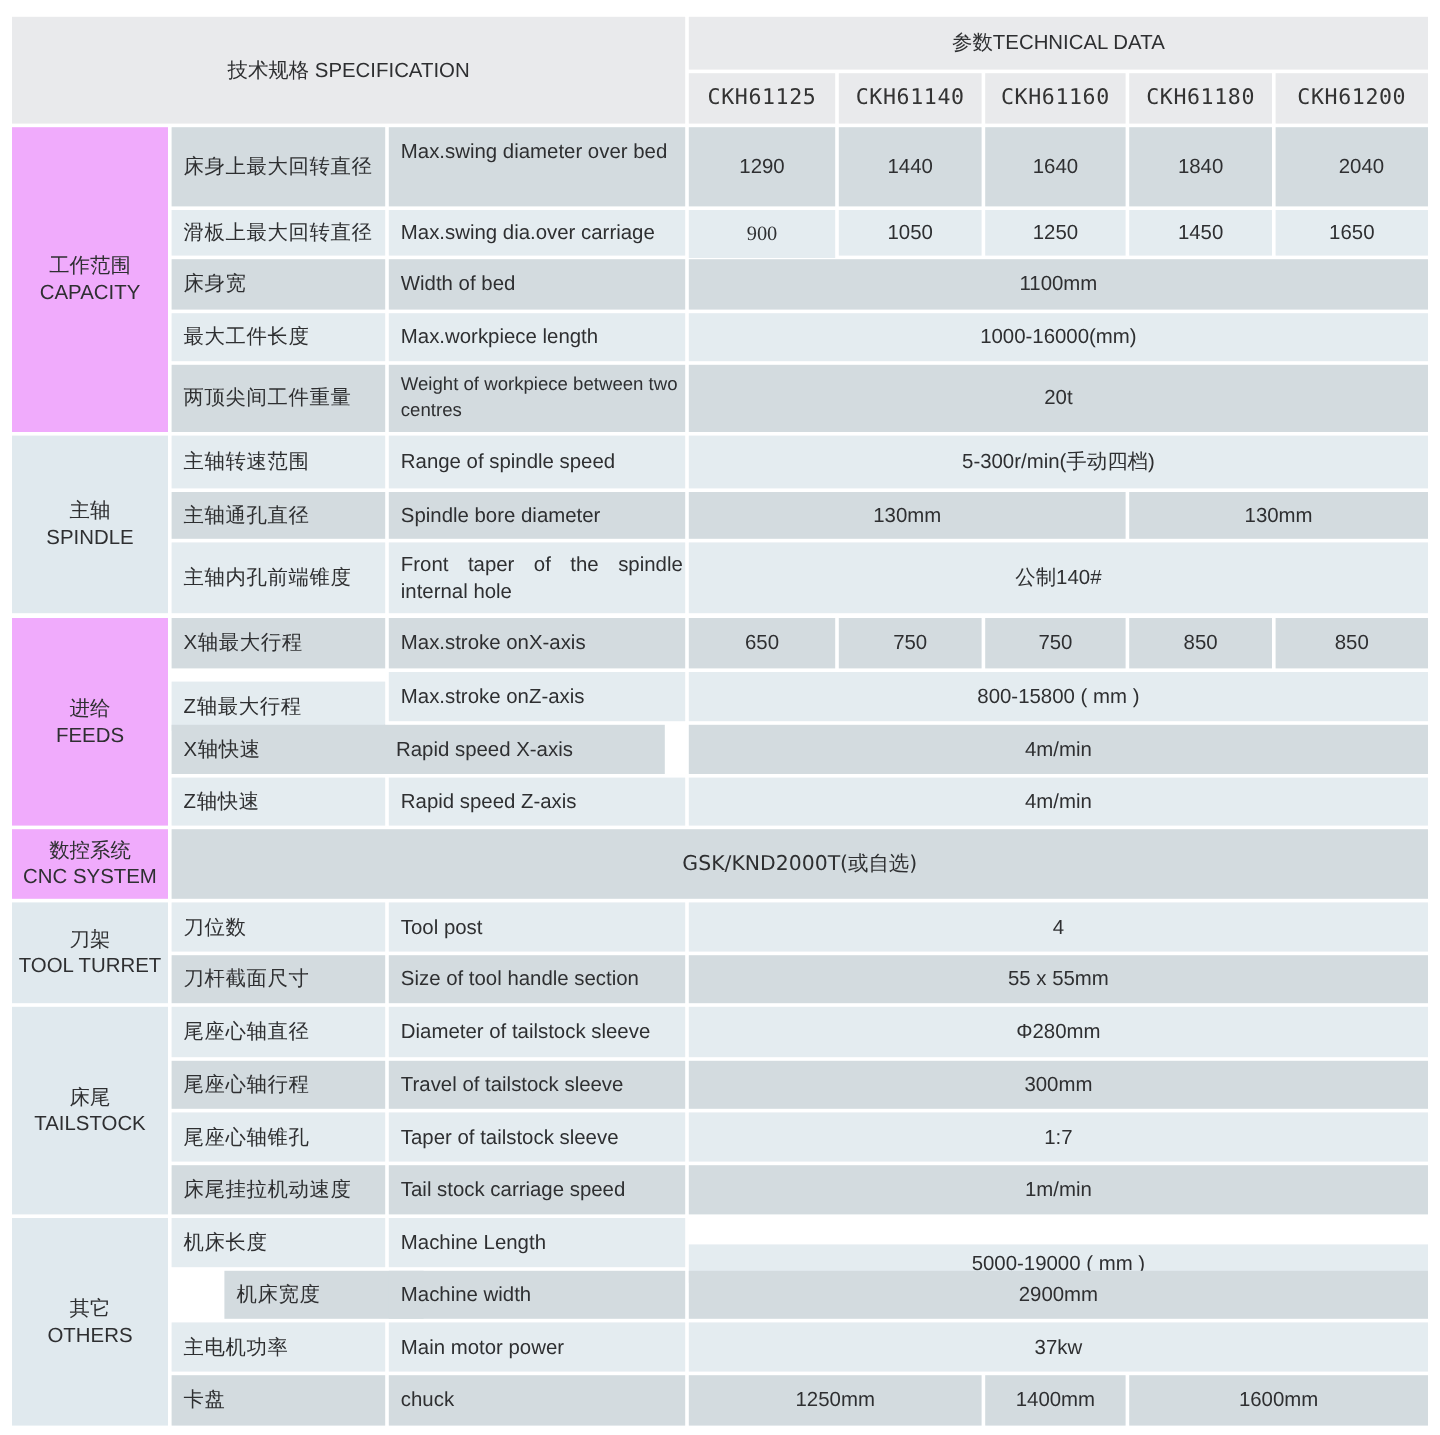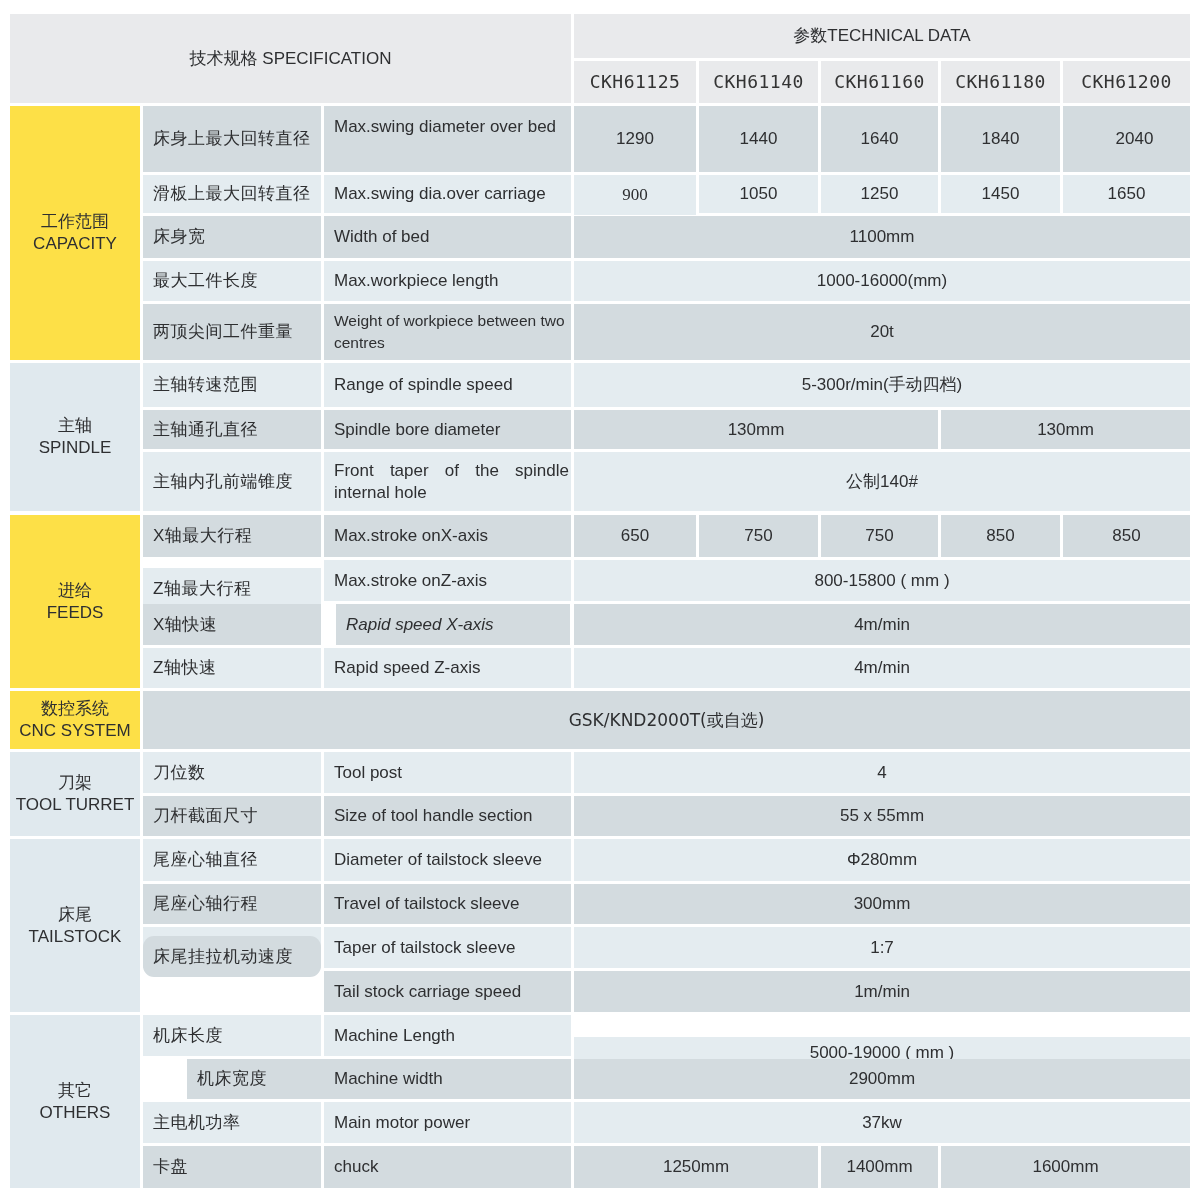--- a/index.html
+++ b/index.html
@@ -1,21 +1,21 @@
 <!DOCTYPE html>
 <html><head>
 <meta charset="utf-8">
 <style>
   html,body{margin:0;padding:0;background:#ffffff;}
   body{width:1200px;height:1196px;position:relative;overflow:hidden;font-family:"Liberation Sans","DejaVu Sans",sans-serif;color:#2e2f31;}
   .cell{position:absolute;box-sizing:border-box;display:flex;align-items:center;justify-content:center;text-align:center;font-size:17px;line-height:22px;}
   .hdr{background:#e9eaec;}
   .dark{background:#d3dbdf;}
   .light{background:#e4ecf0;}
-  .grp{background:#fde047;flex-direction:column;font-size:17px;line-height:22px;}
+  .grp{background:#f0abfc;flex-direction:column;font-size:17px;line-height:22px;}
   .grp.l{background:#e0e9ee;}
   .cn{justify-content:flex-start;padding-left:10px;font-size:17px;letter-spacing:0.5px;}
   .en{justify-content:flex-start;text-align:left;padding-left:10px;padding-right:2px;font-size:17px;}
   .en.just{text-align:justify;text-align-last:left;display:block;padding-top:10px;}
   .model{font-family:"DejaVu Sans Mono","Liberation Mono",monospace;font-size:18px;letter-spacing:0.5px;color:#333;}
   .cnc{font-family:"DejaVu Sans","Liberation Sans",sans-serif;font-size:17px;}
   .small{font-size:15.5px;line-height:22px;}
 </style>
 </head>
 <body>
@@ -92,21 +92,21 @@
 <div class="cell dark" style="left:699px;top:515px;width:119px;height:42px;">750</div>
 <div class="cell dark" style="left:821px;top:515px;width:117px;height:42px;">750</div>
 <div class="cell dark" style="left:941px;top:515px;width:119px;height:42px;">850</div>
 <div class="cell dark" style="left:1063px;top:515px;width:127px;height:42px;">850</div>
 
 <div class="cell cn light" style="left:143px;top:568px;width:178px;height:41px;">Z轴最大行程</div>
 <div class="cell en light" style="left:324px;top:560px;width:247px;height:41px;">Max.stroke onZ-axis</div>
 <div class="cell light" style="left:574px;top:560px;width:616px;height:41px;">800-15800 ( mm )</div>
 
 <div class="cell cn dark" style="left:143px;top:604px;width:178px;height:41px;">X轴快速</div>
-<div class="cell en dark" style="left:336px;top:604px;width:234px;height:41px;font-style:italic;">Rapid speed X-axis</div>
+<div class="cell en dark" style="left:320px;top:604px;width:234px;height:41px;">Rapid speed X-axis</div>
 <div class="cell dark" style="left:574px;top:604px;width:616px;height:41px;">4m/min</div>
 
 <div class="cell cn light" style="left:143px;top:648px;width:178px;height:40px;">Z轴快速</div>
 <div class="cell en light" style="left:324px;top:648px;width:247px;height:40px;">Rapid speed Z-axis</div>
 <div class="cell light" style="left:574px;top:648px;width:616px;height:40px;">4m/min</div>
 
 <div class="cell grp" style="left:10px;top:691px;width:130px;height:58px;">
   <span>数控系统</span>
   <span>CNC SYSTEM</span>
 </div>
@@ -133,21 +133,21 @@
 <div class="cell light" style="left:574px;top:839px;width:616px;height:42px;">Φ280mm</div>
 
 <div class="cell cn dark" style="left:143px;top:884px;width:178px;height:40px;">尾座心轴行程</div>
 <div class="cell en dark" style="left:324px;top:884px;width:247px;height:40px;">Travel of tailstock sleeve</div>
 <div class="cell dark" style="left:574px;top:884px;width:616px;height:40px;">300mm</div>
 
 <div class="cell cn light" style="left:143px;top:927px;width:178px;height:41px;">尾座心轴锥孔</div>
 <div class="cell en light" style="left:324px;top:927px;width:247px;height:41px;">Taper of tailstock sleeve</div>
 <div class="cell light" style="left:574px;top:927px;width:616px;height:41px;">1:7</div>
 
-<div class="cell cn dark" style="left:143px;top:936px;width:178px;height:41px;border-radius:11px;">床尾挂拉机动速度</div>
+<div class="cell cn dark" style="left:143px;top:971px;width:178px;height:41px;">床尾挂拉机动速度</div>
 <div class="cell en dark" style="left:324px;top:971px;width:247px;height:41px;">Tail stock carriage speed</div>
 <div class="cell dark" style="left:574px;top:971px;width:616px;height:41px;">1m/min</div>
 
 <div class="cell grp l" style="left:10px;top:1015px;width:130px;height:173px;">
   <span>其它</span>
   <span>OTHERS</span>
 </div>
 <div class="cell cn light" style="left:143px;top:1015px;width:178px;height:41px;">机床长度</div>
 <div class="cell en light" style="left:324px;top:1015px;width:247px;height:41px;">Machine Length</div>
 <div class="cell light" style="left:574px;top:1037px;width:616px;height:32px;">5000-19000 ( mm )</div>

